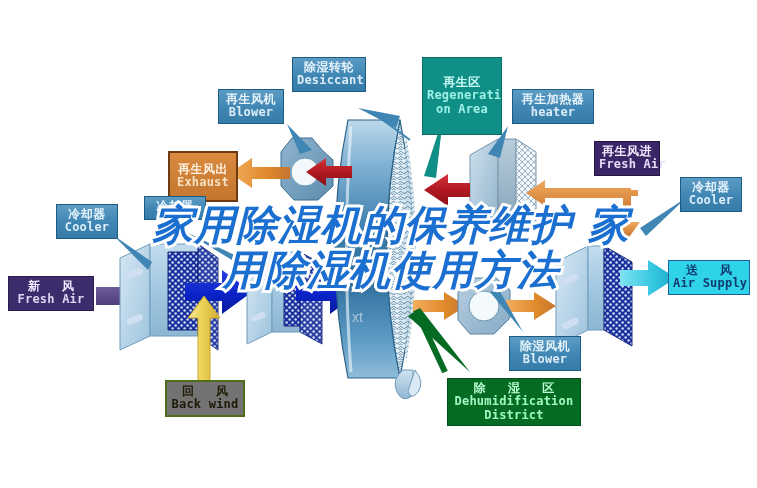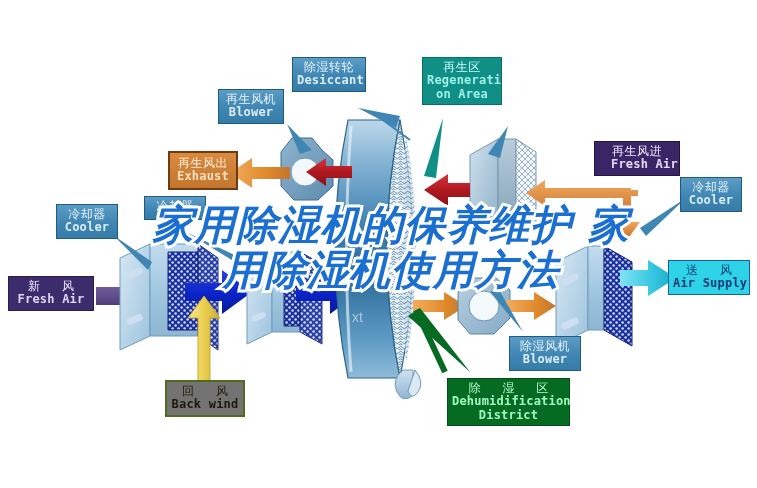--- a/index.html
+++ b/index.html
@@ -28,21 +28,21 @@
     position: absolute;
     box-sizing: border-box;
     text-align: center;
     line-height: 1.12;
     white-space: nowrap;
     z-index: 30;
   }
   .lbl .cn {
     display: block;
     font-family: "DejaVu Sans", sans-serif;
-    font-weight: normal;
+    font-weight: bold;
     font-size: 12px;
     letter-spacing: 0.5px;
   }
   .lbl .en {
     display: block;
     font-family: "DejaVu Sans Mono", monospace;
     font-weight: bold;
     font-size: 12px;
     letter-spacing: 0.2px;
   }
@@ -375,38 +375,42 @@
   <div class="lbl s-blue" style="left:292px; top:57px; width:74px; padding:3px 4px;">
     <span class="cn">除湿转轮</span>
     <span class="en">Desiccant</span>
   </div>
 
   <div class="lbl s-blue" style="left:218px; top:89px; width:66px; padding:3px 4px;">
     <span class="cn">再生风机</span>
     <span class="en">Blower</span>
   </div>
 
-  <div class="lbl s-teal" style="left:422px; top:57px; width:80px; padding:3px 4px;">
+  <div class="lbl s-teal" style="left:422px; top:57px; width:80px; padding:18px 4px;">
     <span class="cn">再生区</span>
     <span class="en">Regenerati</span>
     <span class="en">on Area</span>
   </div>
 
-
-  <div class="lbl s-purple2" style="left:594px; top:141px; width:86px; padding:3px 16px;">
+  <div class="lbl s-blue" style="left:512px; top:89px; width:82px; padding:3px 4px;">
+    <span class="cn">再生加热器</span>
+    <span class="en">heater</span>
+  </div>
+
+  <div class="lbl s-purple2" style="left:594px; top:141px; width:66px; padding:3px 4px;">
     <span class="cn">再生风进</span>
     <span class="en">Fresh Air</span>
   </div>
 
   <div class="lbl s-blue" style="left:680px; top:177px; width:62px; padding:3px 4px;">
     <span class="cn">冷却器</span>
     <span class="en">Cooler</span>
   </div>
 
-  <div class="lbl s-orange" style="left:168px; top:151px; width:70px; padding:4px 4px;">
+  <div class="lbl s-orange" style="left:168px; top:151px; width:70px; padding:10px 4px;">
     <span class="cn">再生风出</span>
     <span class="en">Exhaust</span>
   </div>
 
   <div class="lbl s-blue" style="left:56px; top:204px; width:62px; padding:3px 4px;">
     <span class="cn">冷却器</span>
     <span class="en">Cooler</span>
   </div>
 
   <div class="lbl s-blue" style="left:144px; top:196px; width:62px; padding:3px 4px; height:24px; overflow:hidden;">
@@ -421,21 +425,21 @@
   <div class="lbl s-yellow wide" style="left:165px; top:380px; width:80px; padding:3px 4px;">
     <span class="cn">回 风</span>
     <span class="en">Back wind</span>
   </div>
 
   <div class="lbl s-blue" style="left:509px; top:336px; width:72px; padding:3px 4px;">
     <span class="cn">除湿风机</span>
     <span class="en">Blower</span>
   </div>
 
-  <div class="lbl s-green wide" style="left:447px; top:378px; width:123px; padding:3px 4px;">
+  <div class="lbl s-green wide" style="left:447px; top:378px; width:134px; padding:3px 4px;">
     <span class="cn">除 湿 区</span>
     <span class="en">Dehumidification</span>
     <span class="en">District</span>
   </div>
 
   <div class="lbl s-cyan wide" style="left:668px; top:260px; width:82px; padding:3px 4px;">
     <span class="cn">送 风</span>
     <span class="en">Air Supply</span>
   </div>
 

